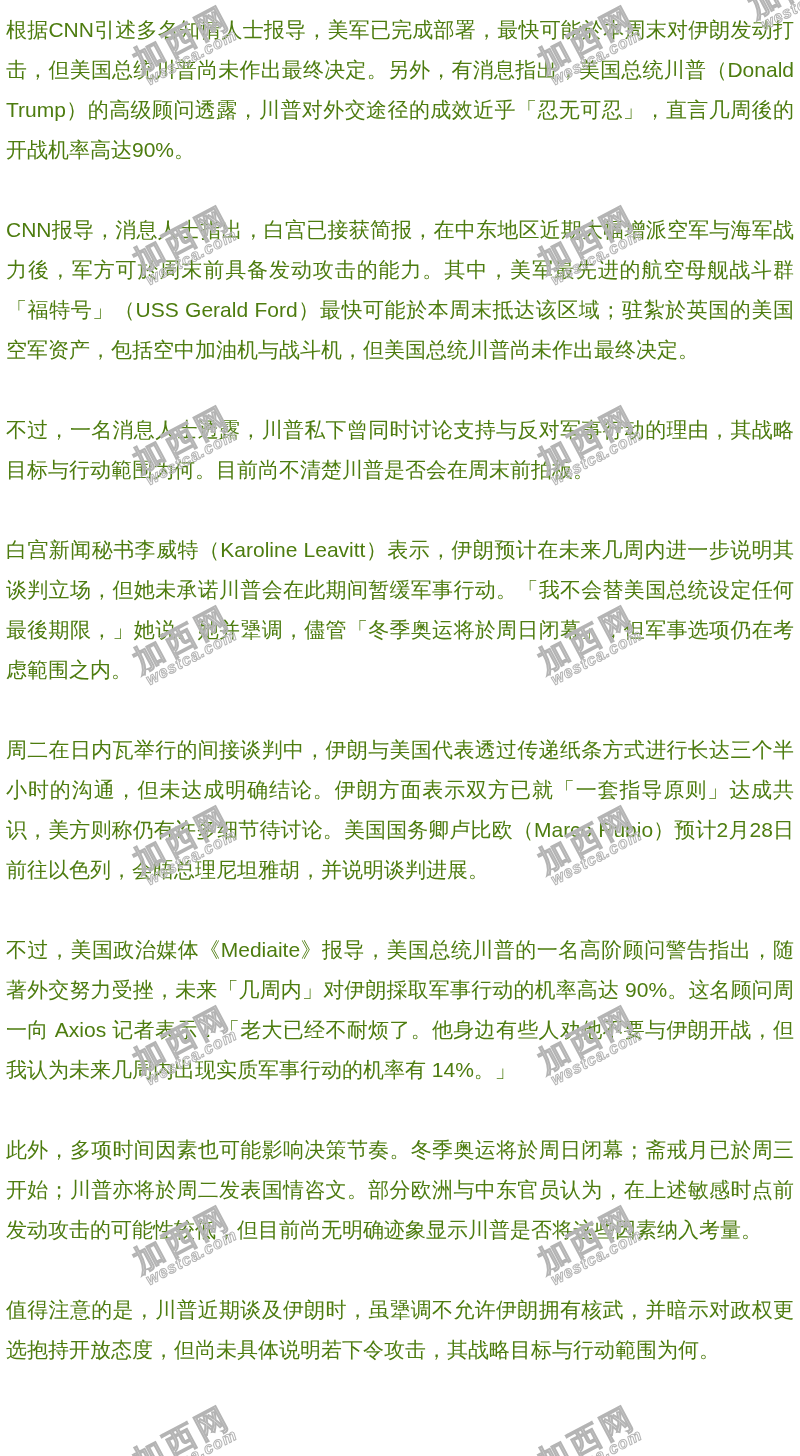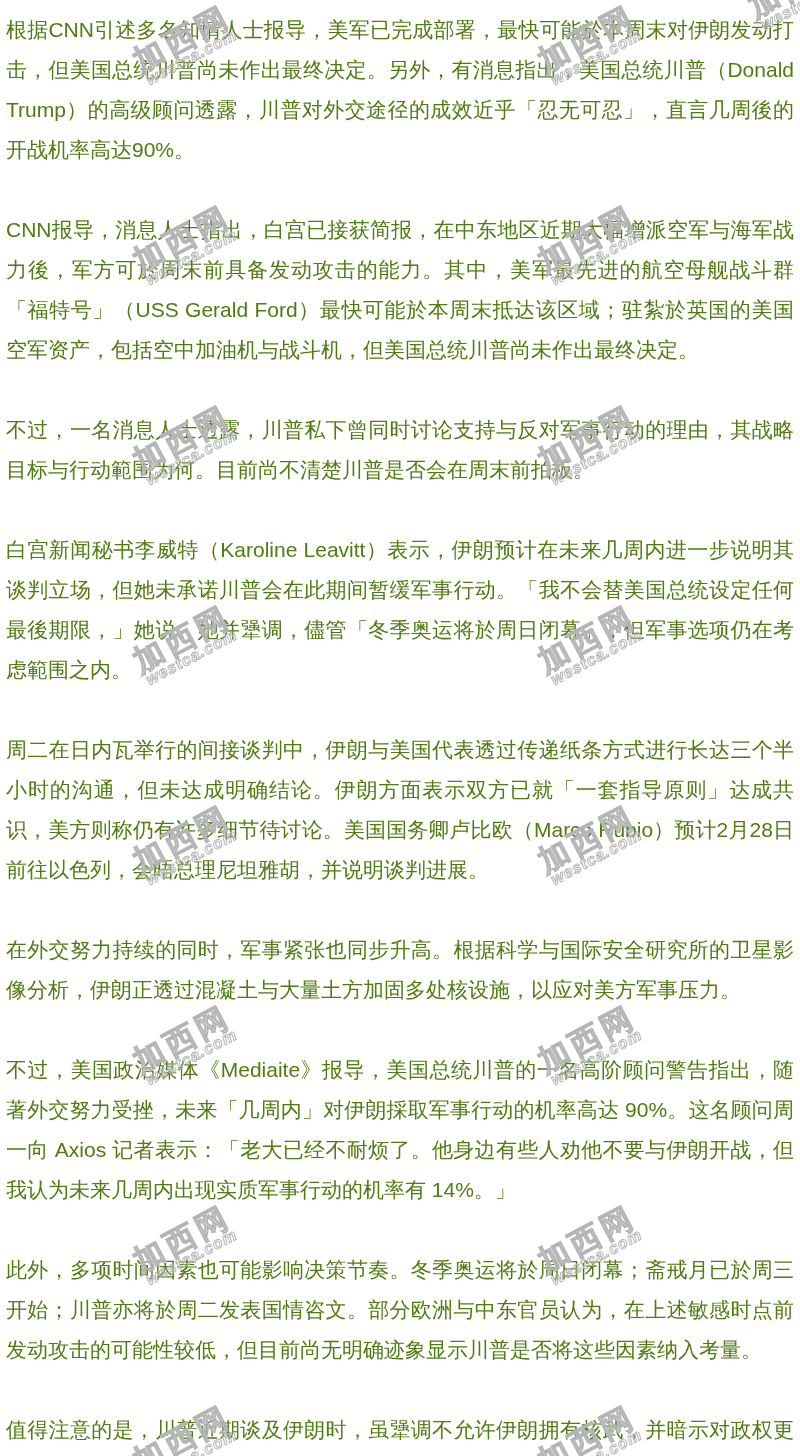--- a/index.html
+++ b/index.html
@@ -64,21 +64,20 @@
 </style>
 </head>
 <body>
 
 <div class="article">
   <p>根据CNN引述多名知情人士报导，美军已完成部署，最快可能於本周末对伊朗发动打击，但美国总统川普尚未作出最终决定。另外，有消息指出，美国总统川普（Donald Trump）的高级顾问透露，川普对外交途径的成效近乎「忍无可忍」，直言几周後的开战机率高达90%。</p>
   <p>CNN报导，消息人士指出，白宫已接获简报，在中东地区近期大幅增派空军与海军战力後，军方可於周末前具备发动攻击的能力。其中，美军最先进的航空母舰战斗群「福特号」（USS Gerald Ford）最快可能於本周末抵达该区域；驻紮於英国的美国空军资产，包括空中加油机与战斗机，但美国总统川普尚未作出最终决定。</p>
   <p>不过，一名消息人士透露，川普私下曾同时讨论支持与反对军事行动的理由，其战略目标与行动範围为何。目前尚不清楚川普是否会在周末前拍板。</p>
   <p>白宫新闻秘书李威特（Karoline Leavitt）表示，伊朗预计在未来几周内进一步说明其谈判立场，但她未承诺川普会在此期间暂缓军事行动。「我不会替美国总统设定任何最後期限，」她说。她并犟调，儘管「冬季奥运将於周日闭幕」，但军事选项仍在考虑範围之内。</p>
   <p>周二在日内瓦举行的间接谈判中，伊朗与美国代表透过传递纸条方式进行长达三个半小时的沟通，但未达成明确结论。伊朗方面表示双方已就「一套指导原则」达成共识，美方则称仍有许多细节待讨论。美国国务卿卢比欧（Marco Rubio）预计2月28日前往以色列，会晤总理尼坦雅胡，并说明谈判进展。</p>
-  <p>在外交努力持续的同时，军事紧张也同步升高。根据科学与国际安全研究所的卫星影像分析，伊朗正透过混凝土与大量土方加固多处核设施，以应对美方军事压力。</p>
   <p>不过，美国政治媒体《Mediaite》报导，美国总统川普的一名高阶顾问警告指出，随著外交努力受挫，未来「几周内」对伊朗採取军事行动的机率高达 90%。这名顾问周一向 Axios 记者表示：「老大已经不耐烦了。他身边有些人劝他不要与伊朗开战，但我认为未来几周内出现实质军事行动的机率有 14%。」</p>
   <p>此外，多项时间因素也可能影响决策节奏。冬季奥运将於周日闭幕；斋戒月已於周三开始；川普亦将於周二发表国情咨文。部分欧洲与中东官员认为，在上述敏感时点前发动攻击的可能性较低，但目前尚无明确迹象显示川普是否将这些因素纳入考量。</p>
   <p>值得注意的是，川普近期谈及伊朗时，虽犟调不允许伊朗拥有核武，并暗示对政权更选抱持开放态度，但尚未具体说明若下令攻击，其战略目标与行动範围为何。</p>
 </div>
 
 <div class="watermark-layer">
     <div class="watermark" style="left: 185px; top: 45px; -webkit-text-stroke: 1px rgb(180, 180, 180);">
       <span class="wm-cn">加西网</span>
       <span class="wm-en">westca.com</span>
     </div>

